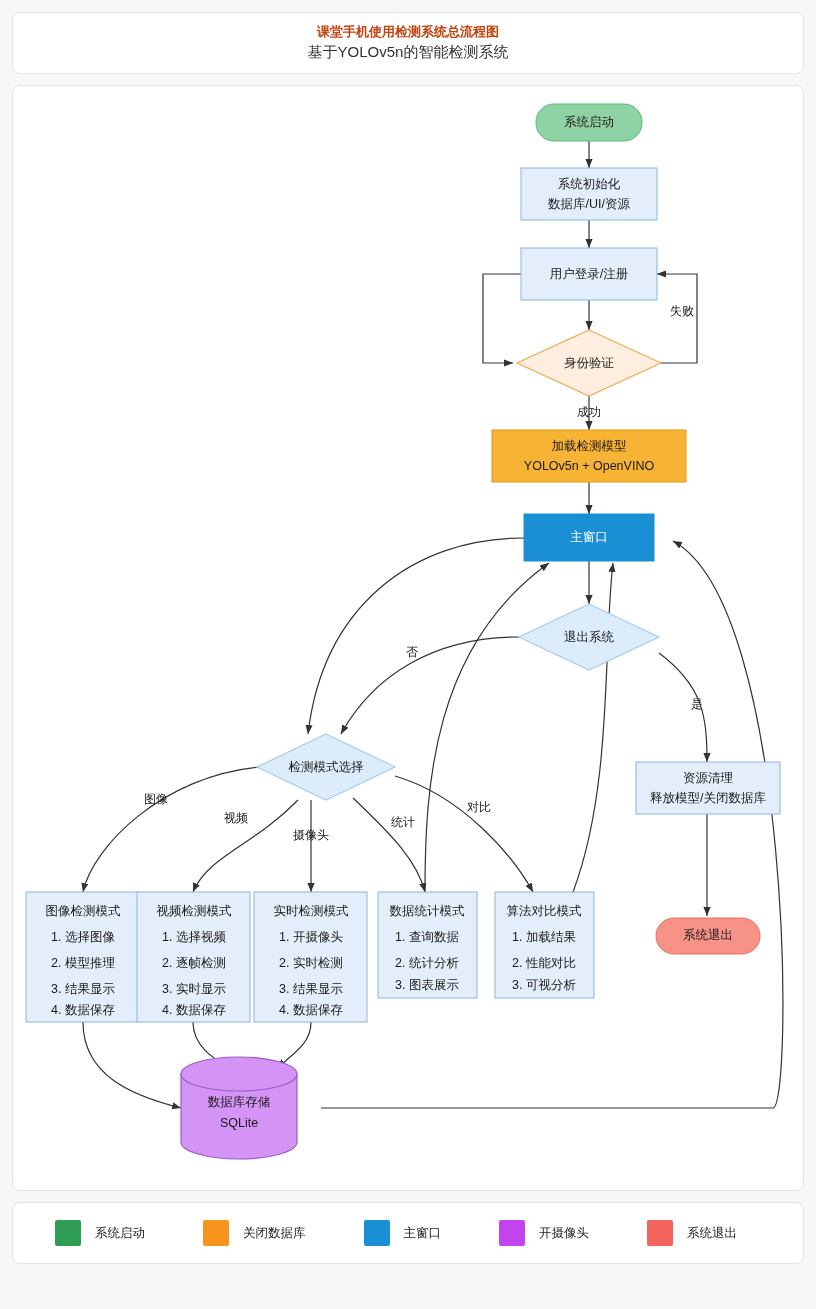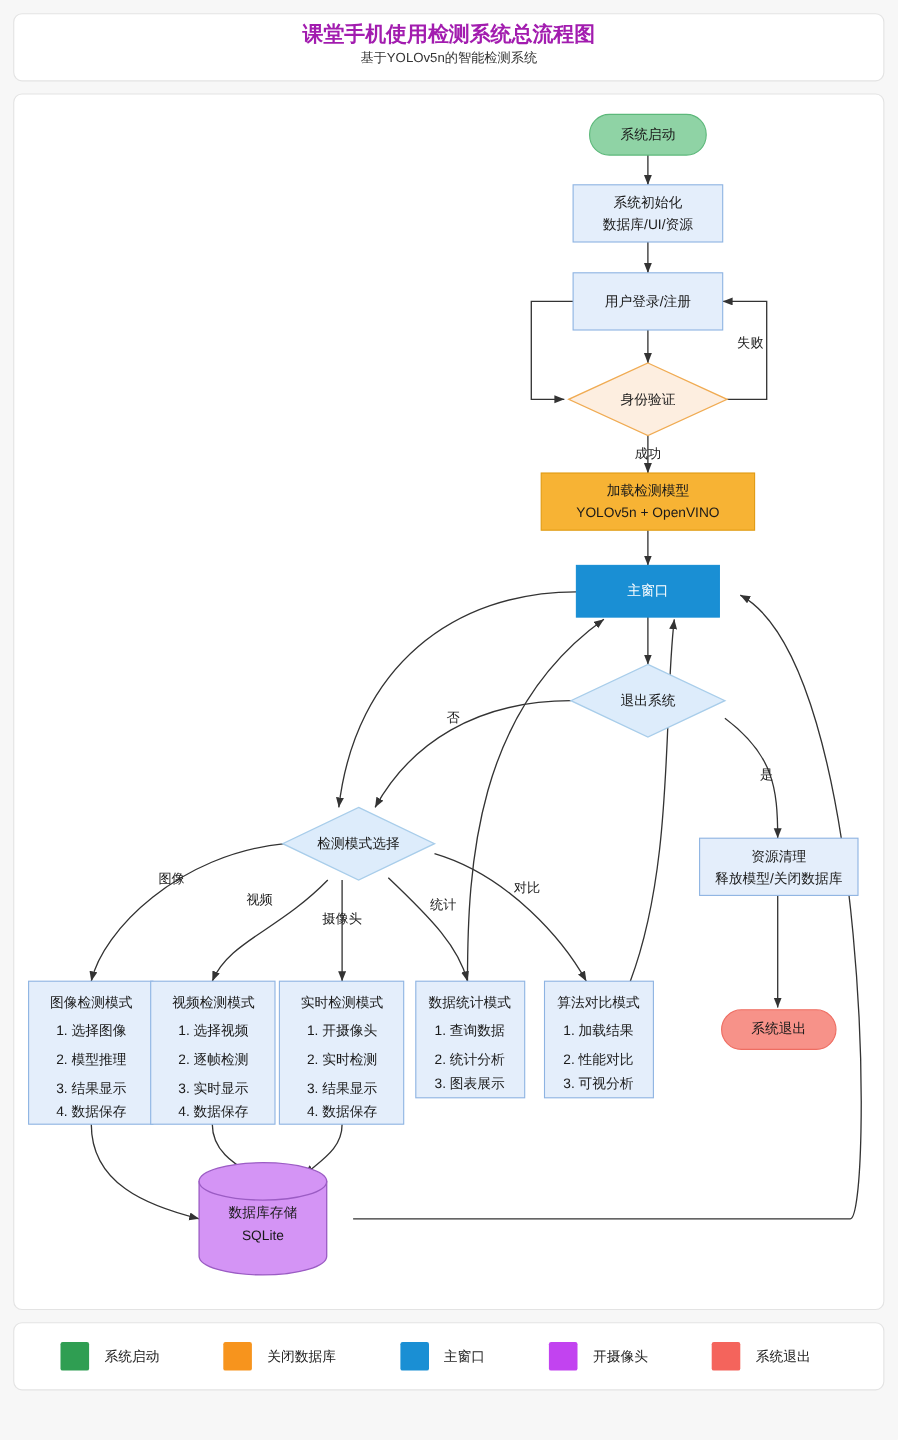--- a/index.html
+++ b/index.html
@@ -21,27 +21,27 @@
     border: 1px solid #e3e3e3;
     border-radius: 8px;
     box-sizing: border-box;
   }
   #title-panel {
     height: 62px;
     padding-top: 9px;
     text-align: center;
   }
   #title-main {
-    font-size: 19px;
+    font-size: 13px;
     font-weight: bold;
-    color: #a21caf;
+    color: #c2410c;
     line-height: 20px;
   }
   #title-sub {
-    font-size: 12px;
+    font-size: 15px;
     color: #333333;
     line-height: 20px;
   }
   #canvas-panel {
     margin-top: 11px;
     height: 1106px;
     position: relative;
     overflow: hidden;
   }
   #flow-svg {

